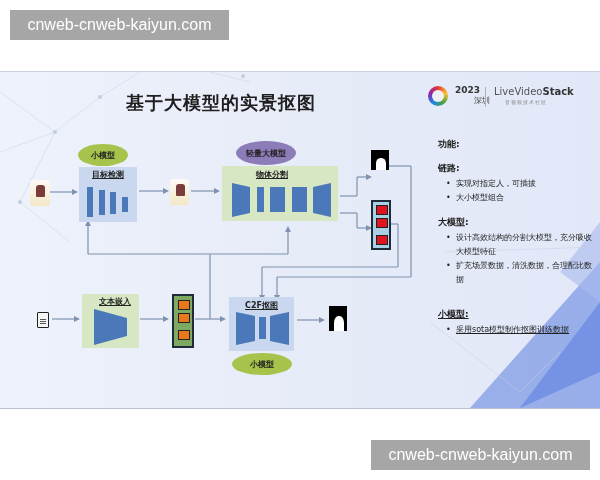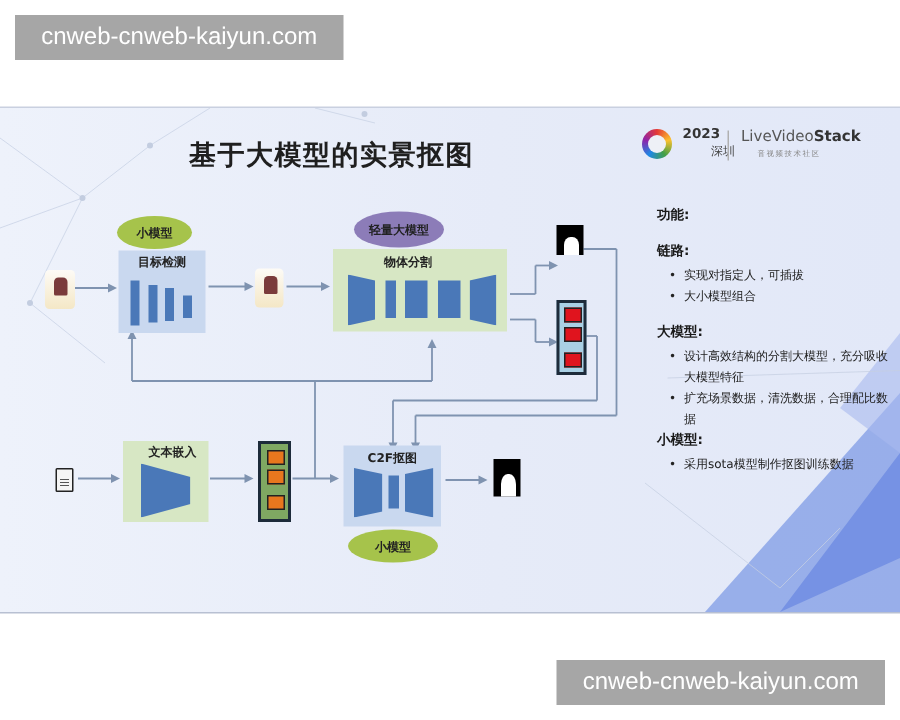--- a/index.html
+++ b/index.html
@@ -24,21 +24,21 @@
   .logo-brand b { color:#333; }
   .logo-sub { position:absolute; left:505px; top:27px; font-size:5px; color:#888; letter-spacing:1px; }
 
   .panel { position:absolute; font-size:8px; color:#222; line-height:14px; }
   .panel h4 { margin:0; font-size:9px; font-weight:bold; color:#1a1a1a; }
   .panel ul { margin:2px 0 0 0; padding:0 0 0 8px; list-style:none; }
   .panel li { position:relative; padding-left:10px; }
   .panel li::before { content:"•"; position:absolute; left:0; top:0; }
 
   .box { position:absolute; }
-  .box-label { position:absolute; font-size:8px; font-weight:bold; color:#222; text-align:center; }
+  .box-label { position:absolute; font-size:8px; font-weight:bold; color:#222; text-align:center;text-decoration:underline; }
   .bubble { position:absolute; border-radius:50%; display:flex; align-items:center; justify-content:center;
             font-size:8px; font-weight:bold; color:#222; }
   .bar { position:absolute; background:#4a78b8; }
   .trap { position:absolute; background:#4a78b8; }
   .thumb { position:absolute; border-radius:3px; background:linear-gradient(180deg,#fdfbf6 0%,#f4e7c6 100%); }
   .thumb::after { content:""; position:absolute; left:6px; top:5px; width:9px; height:12px; background:#7a3b3b; border-radius:3px 3px 1px 1px; }
   .mask { position:absolute; background:#000; }
   .mask::after { content:""; position:absolute; left:30%; bottom:0; width:55%; height:60%; background:#fff; border-radius:45% 45% 0 0; }
   .stack { position:absolute; border:2px solid #1d2b3a; }
   .stack .cell { position:absolute; left:3px; width:10px; height:8px; }
@@ -189,21 +189,21 @@
           <li>大小模型组合</li>
         </ul>
     </div>
     <div style="margin-top:10px;">
       <h4>大模型:</h4>
       <ul>
           <li>设计高效结构的分割大模型，充分吸收大模型特征</li>
           <li>扩充场景数据，清洗数据，合理配比数据</li>
         </ul>
     </div>
-    <div style="margin-top:0;">
+    <div style="margin-top:20px;text-decoration:underline;">
       <h4>小模型:</h4>
       <ul>
           <li>采用sota模型制作抠图训练数据</li>
         </ul>
     </div>
   </div>
 </div>
 
 <div id="wm-bottom" class="watermark">cnweb-cnweb-kaiyun.com</div>
 

